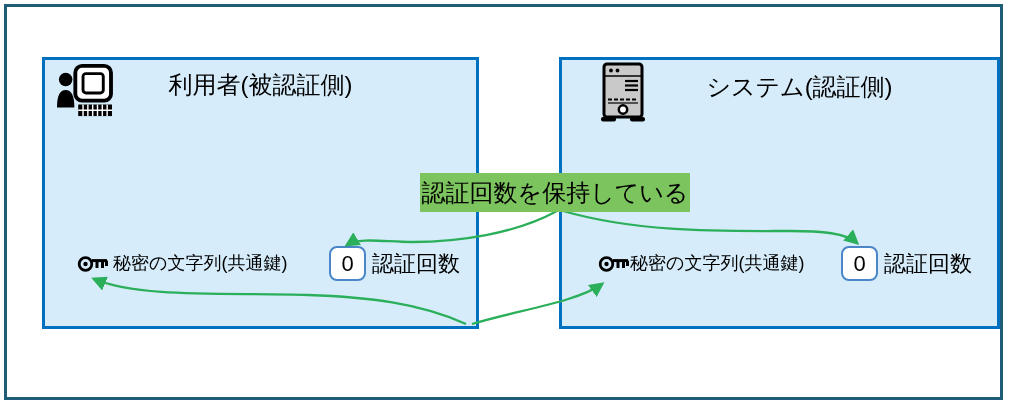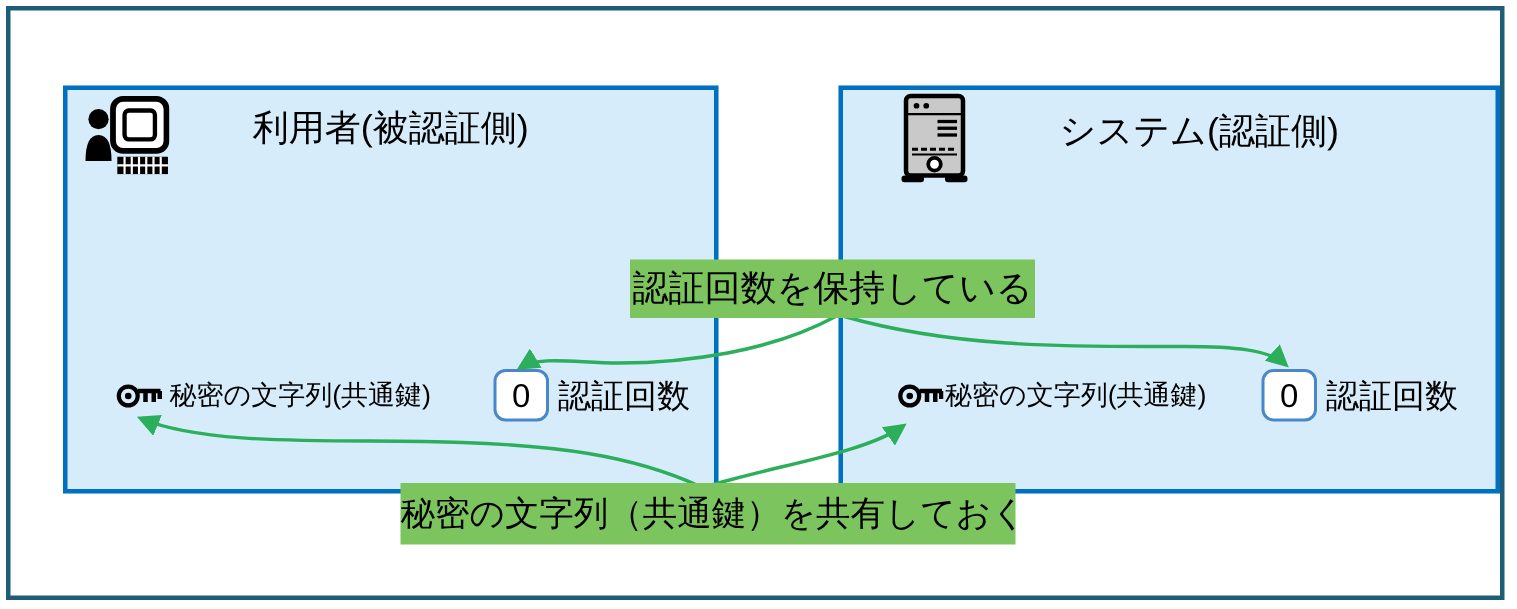--- a/index.html
+++ b/index.html
@@ -146,15 +146,14 @@
     </defs>
     <g fill="none" stroke="#2BAF5A" stroke-width="2.3">
       <path d="M557 211 C515 234, 458 242, 412 242 C385 242, 360 237, 347 245" marker-end="url(#ah)"></path>
       <path d="M563 211 C640 233, 722 231, 790 231 C822 231, 846 233, 857 243" marker-end="url(#ah)"></path>
       <path d="M466 324 C420 303, 368 297, 308 295 C235 292, 142 299, 94 279" marker-end="url(#ah)"></path>
       <path d="M472 324 C518 310, 577 302, 602 284" marker-end="url(#ah)"></path>
     </g>
   </svg>
 
   <div class="note note-counter">認証回数を保持している</div>
-  <div class="note note-secret">秘密の文字列（共通鍵）を共有しておく</div>
 
 </div>
 
 </body></html>

